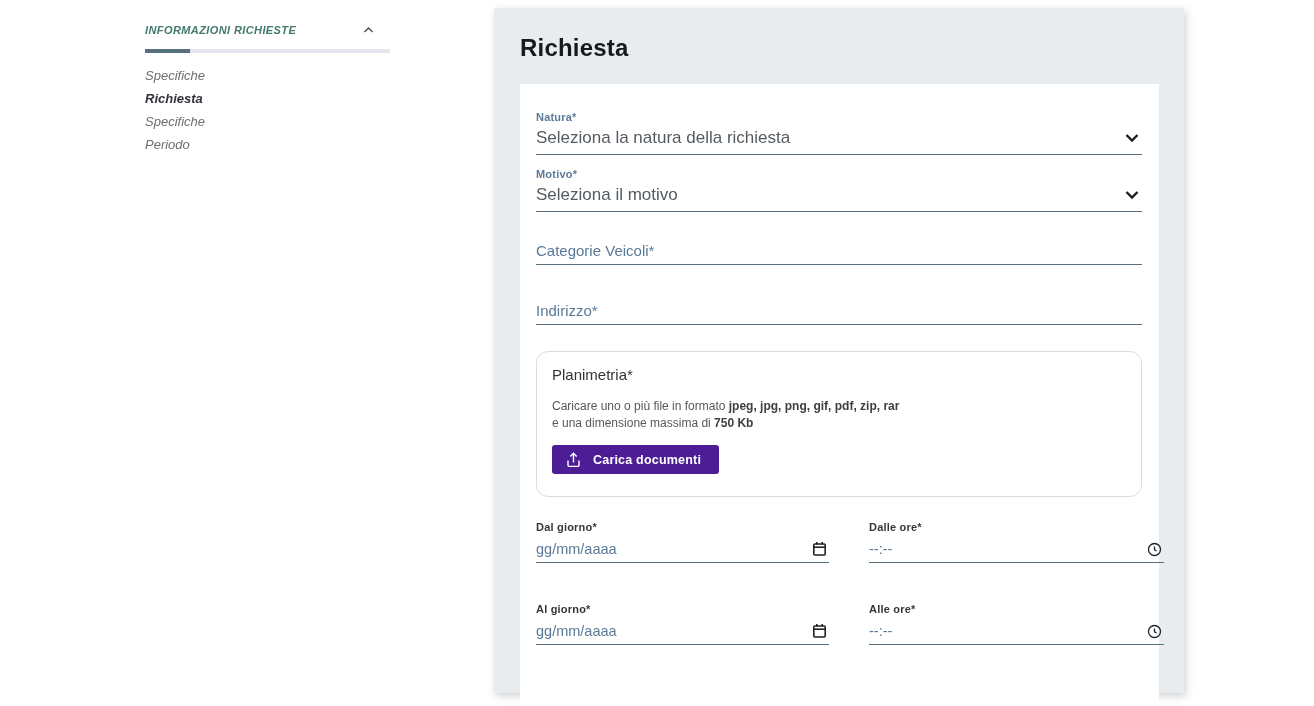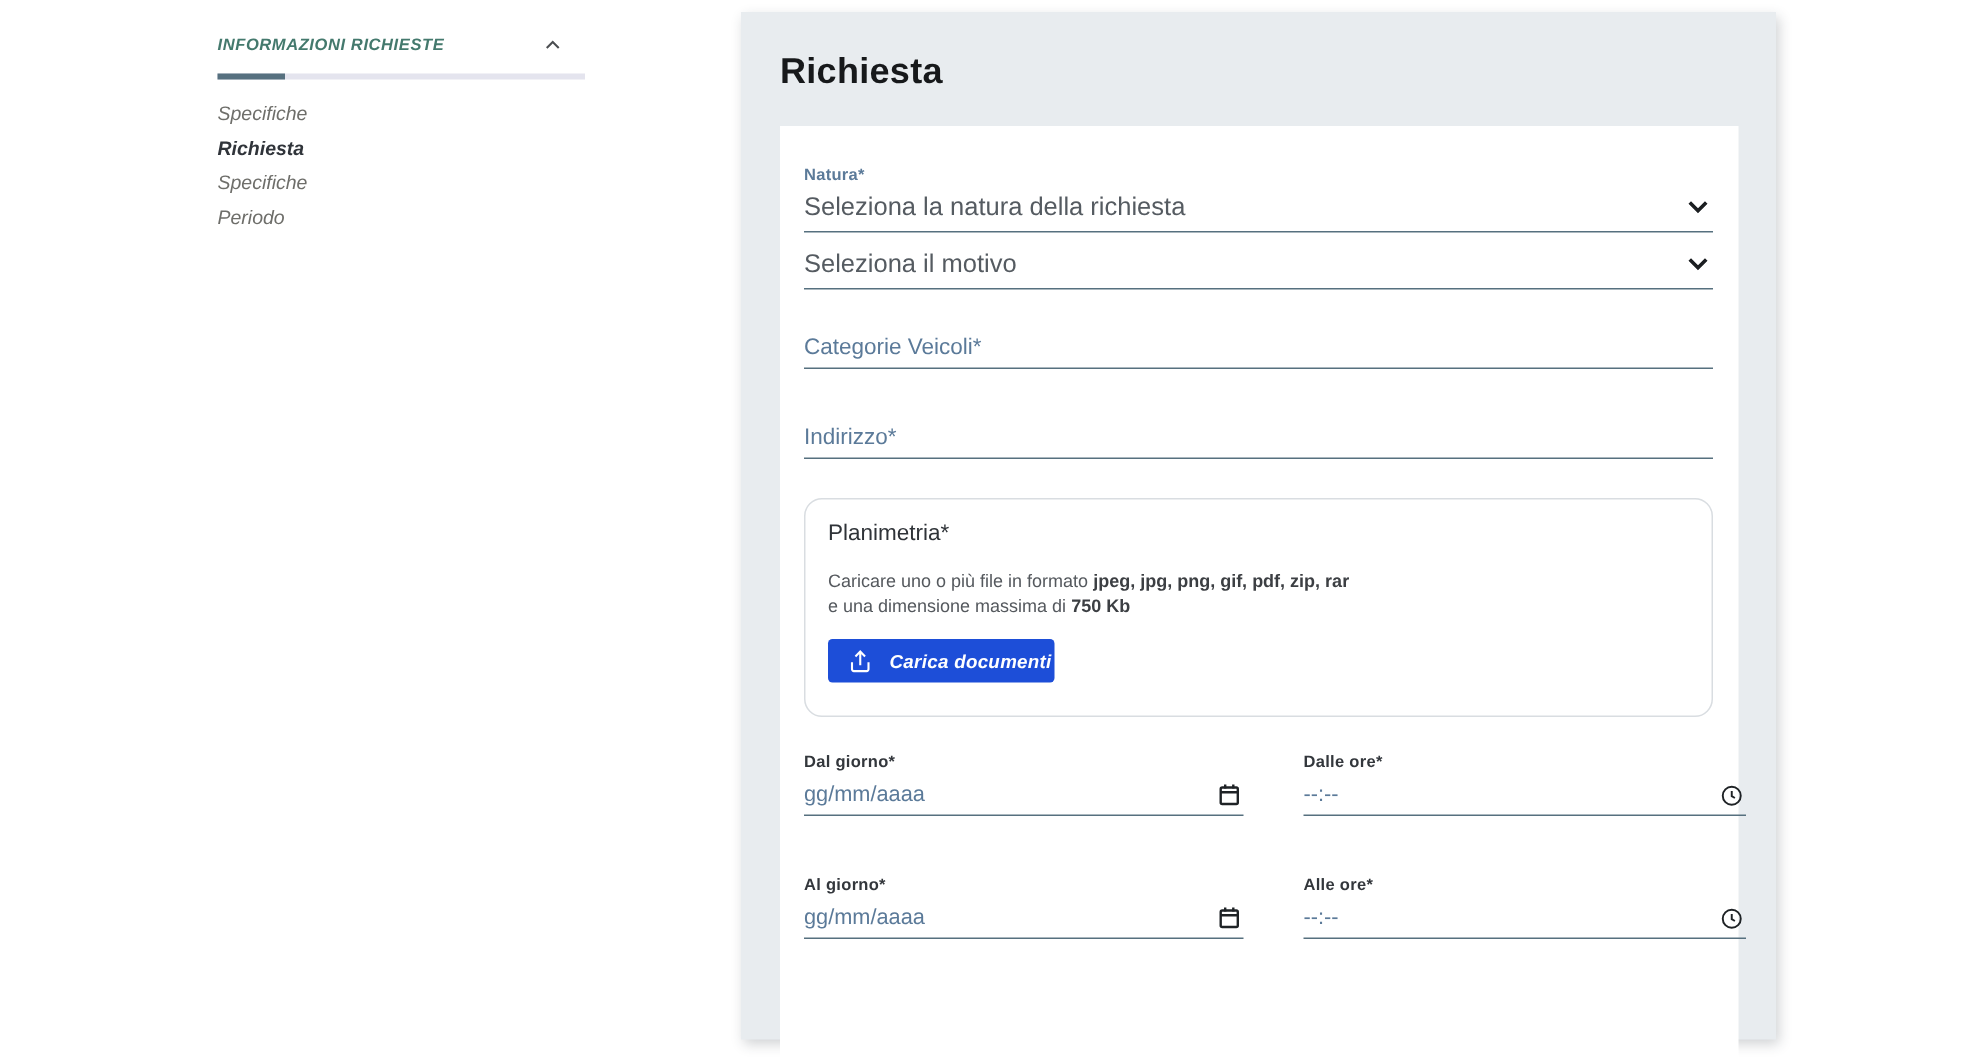--- a/index.html
+++ b/index.html
@@ -38,23 +38,23 @@
   .text-field.second { margin-top:37px; }
   .float-label { font-size:15px; color:#5b7a99; }
 
   
   .upload-box { margin-top:26px; width:606px; height:146px; background:#fff;
     border:1px solid #d9dde1; border-radius:12px; padding:11px 15px; }
   .upload-title { font-size:15px; color:#2f3338; margin-top:3px; }
   .upload-hint { font-size:12px; line-height:17px; color:#55595e; margin-top:15px; }
   .upload-hint b { color:#3c3f43; }
   .upload-btn { margin-top:13px; display:inline-flex; align-items:center; gap:12px;
-    background:#1d4ed8; color:#ffffff; border:none; border-radius:3px;
-    height:29px; padding:0 2px 0 14px; font-size:12.5px; font-weight:bold;
-    font-family:"Liberation Sans", sans-serif; cursor:pointer; letter-spacing:.2px;font-style:italic; }
+    background:#4c1d95; color:#ffffff; border:none; border-radius:3px;
+    height:29px; padding:0 18px 0 14px; font-size:12.5px; font-weight:bold;
+    font-family:"Liberation Sans", sans-serif; cursor:pointer; letter-spacing:.2px; }
 
   
   .dt-grid { margin-top:24px; display:grid; grid-template-columns:293px 295px;
     column-gap:18px; row-gap:15px;gap:40px; }
   .dt-label { display:block; font-size:11px; line-height:12px; color:#33373c;
     margin-bottom:8px; font-weight:bold; letter-spacing:.2px; }
   .dt-row { display:flex; align-items:flex-end; justify-content:space-between;
     line-height:16px; padding-bottom:5px; border-bottom:1.5px solid #56707f; cursor:pointer; }
   .dt-value { font-size:14.5px; color:#5b7a99; }
   .dt-icon { display:flex; align-items:center; margin-right:2px; }
@@ -95,20 +95,21 @@
         <span class="select-text">Seleziona la natura della richiesta</span>
         <span class="sel-chev">
           <svg width="14" height="10" viewBox="0 0 14 10">
             <polyline points="1.5,2 7,7.5 12.5,2" fill="none" stroke="#1c1f22" stroke-width="2.4"></polyline>
           </svg>
         </span>
       </div>
     </div>
 
     <div class="fld fld-motivo">
+      <label class="small-label">Motivo*</label>
       <div class="select-row">
         <span class="select-text">Seleziona il motivo</span>
         <span class="sel-chev">
           <svg width="14" height="10" viewBox="0 0 14 10">
             <polyline points="1.5,2 7,7.5 12.5,2" fill="none" stroke="#1c1f22" stroke-width="2.4"></polyline>
           </svg>
         </span>
       </div>
     </div>
 

